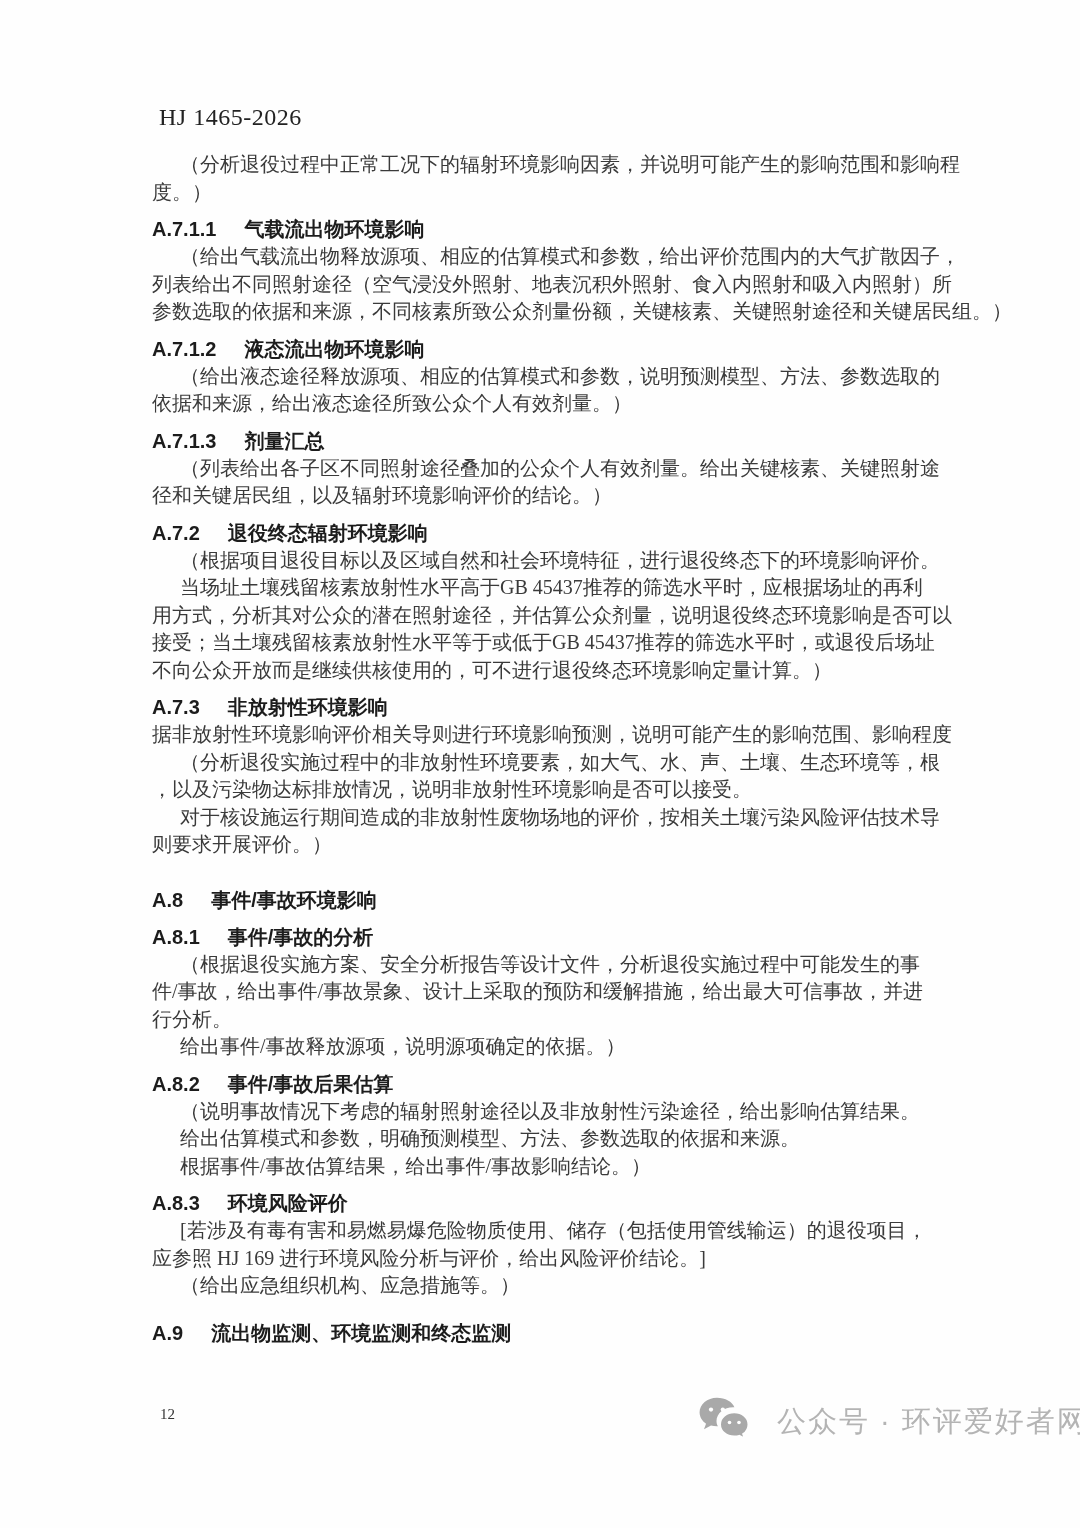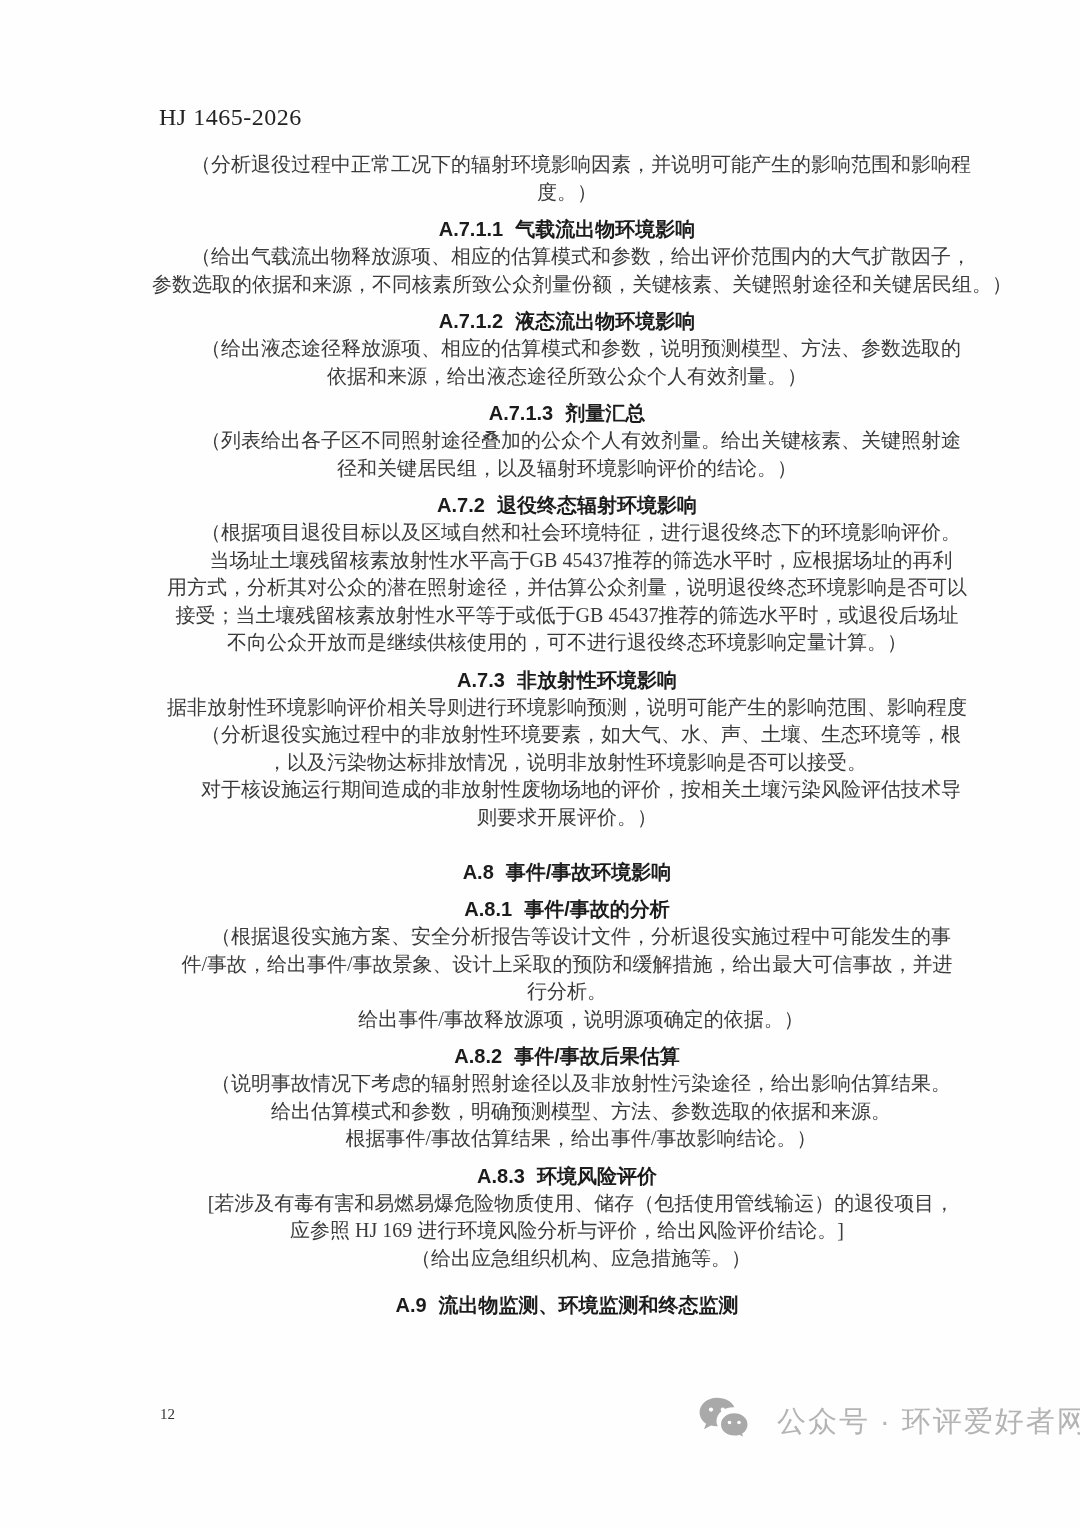--- a/index.html
+++ b/index.html
@@ -17,36 +17,36 @@
   }
   .std-code{
     position:absolute;left:159px;top:104px;
     font-size:24px;color:#222;
     font-family:"Liberation Serif","DejaVu Serif",serif;
     letter-spacing:0.5px;
   }
   .doc-body{
     position:absolute;left:152px;top:151px;width:830px;
   }
-  .doc-body p{margin:0;text-align:center;}
+  .doc-body p{margin:0;}
   .line{
     font-size:20px;line-height:27.5px;
     color:#3a3a3a;
     white-space:nowrap;
     font-family:"Liberation Serif","DejaVu Serif",serif;
   }
   .line.ind{padding-left:28px;}
   .heading{
     font-size:20px;line-height:28px;
     margin-top:9px !important;
     font-weight:700;color:#1c1c1c;
     font-family:"Liberation Sans","DejaVu Sans",sans-serif;
     white-space:nowrap;
   }
-  .heading .hnum{margin-right:12px;}
+  .heading .hnum{margin-right:28px;}
   .heading.gap-lg{margin-top:27px !important;}
   .heading.gap-md{margin-top:19px !important;}
   .page-number{
     position:absolute;left:160px;top:1406px;
     font-size:15px;color:#333;
     font-family:"Liberation Serif","DejaVu Serif",serif;
   }
   .watermark{
     position:absolute;left:698px;top:1396px;
     display:flex;align-items:flex-end;gap:27px;
@@ -64,20 +64,21 @@
 
 <div class="page">
 
   <div class="std-code">HJ 1465-2026</div>
 
   <div class="doc-body">
       <p class="line ind">（分析退役过程中正常工况下的辐射环境影响因素，并说明可能产生的影响范围和影响程</p>
       <p class="line">度。）</p>
       <p class="heading"><span class="hnum">A.7.1.1</span><span>气载流出物环境影响</span></p>
       <p class="line ind">（给出气载流出物释放源项、相应的估算模式和参数，给出评价范围内的大气扩散因子，</p>
+      <p class="line">列表给出不同照射途径（空气浸没外照射、地表沉积外照射、食入内照射和吸入内照射）所</p>
       <p class="line">参数选取的依据和来源，不同核素所致公众剂量份额，关键核素、关键照射途径和关键居民组。）</p>
       <p class="heading"><span class="hnum">A.7.1.2</span><span>液态流出物环境影响</span></p>
       <p class="line ind">（给出液态途径释放源项、相应的估算模式和参数，说明预测模型、方法、参数选取的</p>
       <p class="line">依据和来源，给出液态途径所致公众个人有效剂量。）</p>
       <p class="heading"><span class="hnum">A.7.1.3</span><span>剂量汇总</span></p>
       <p class="line ind">（列表给出各子区不同照射途径叠加的公众个人有效剂量。给出关键核素、关键照射途</p>
       <p class="line">径和关键居民组，以及辐射环境影响评价的结论。）</p>
       <p class="heading"><span class="hnum">A.7.2</span><span>退役终态辐射环境影响</span></p>
       <p class="line ind">（根据项目退役目标以及区域自然和社会环境特征，进行退役终态下的环境影响评价。</p>
       <p class="line ind">当场址土壤残留核素放射性水平高于GB 45437推荐的筛选水平时，应根据场址的再利</p>

